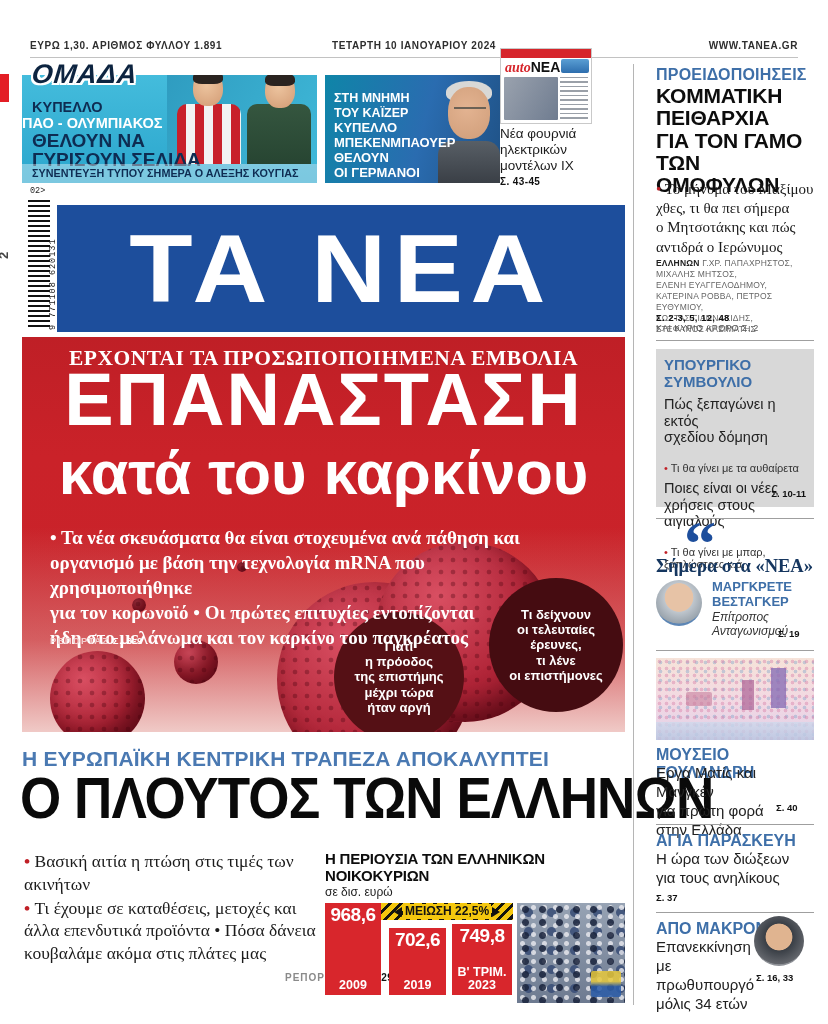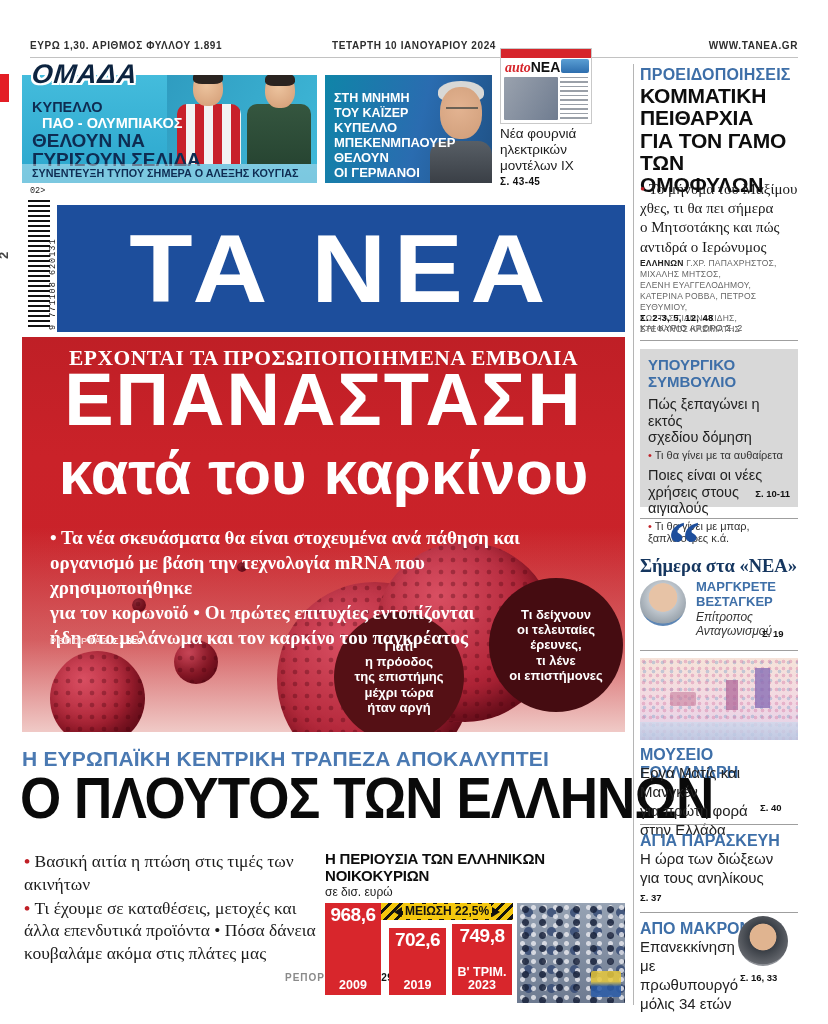--- a/index.html
+++ b/index.html
@@ -24,27 +24,27 @@
       text-shadow:-2px 0 #fff,2px 0 #fff,0 -2px #fff,0 2px #fff,-2px -2px #fff,2px 2px #fff,-2px 2px #fff,2px -2px #fff;}
   .omada-photo{right:0;top:0;width:150px;height:89px;overflow:hidden;background:linear-gradient(120deg,#2f9cc0,#3fb8d8);}
   .player{position:absolute;bottom:0;width:64px;height:60px;border-radius:10px 10px 0 0;}
   .p1{left:10px;background:repeating-linear-gradient(90deg,#c8202a 0 9px,#f2f2f2 9px 18px);}
   .p2{right:6px;background:linear-gradient(#35563f,#274532);}
   .head{position:absolute;bottom:58px;width:30px;height:34px;border-radius:46%;background:radial-gradient(circle at 45% 40%,#ecc39e,#d29b74);}
   .h1{left:26px;}
   .h2{right:22px;bottom:56px;}
   .head::before{content:"";position:absolute;left:0;top:-2px;width:100%;height:14px;border-radius:50% 50% 30% 30%;background:#2a2320;}
   .omada-kicker{left:10px;top:24px;font-size:14.5px;font-weight:800;color:#0e2c52;}
-  .omada-sub{left:20px;top:40px;font-size:14.5px;font-weight:700;color:#fff;text-align:right;}
+  .omada-sub{left:0;top:40px;font-size:14.5px;font-weight:700;color:#fff;text-align:right;}
   .omada-title{left:10px;top:56px;font-size:19px;font-weight:800;line-height:1.02;color:#0e2c52;}
   .omada-footer{left:0;bottom:0;width:338px;height:19px;background:rgba(255,255,255,.38);
       font-size:10.8px;font-weight:800;color:#0e2c52;line-height:19px;padding-left:10px;box-sizing:border-box;}
 
   .beck-box{left:325px;top:75px;width:167px;height:108px;overflow:hidden;
-      background:linear-gradient(105deg,#0f85a8 0%,#2a6cb0 55%,#1f5185 100%);}
+      background:linear-gradient(105deg,#0f85a8 0%,#2a6cb0 55%,#1f5185 100%);padding-left:8px;}
   .beck-intro{left:9px;top:16px;font-size:12.5px;font-weight:600;color:#fff;line-height:1.2;}
   .beck-title{left:9px;top:46px;font-size:13px;font-weight:800;color:#fff;line-height:1.15;}
   .beck-photo{right:0;top:0;width:64px;height:108px;}
   .beck-suit{position:absolute;bottom:0;left:2px;width:62px;height:42px;border-radius:14px 14px 0 0;background:linear-gradient(#585f66,#3a3f46);}
   .beck-head{position:absolute;left:12px;top:12px;width:42px;height:52px;border-radius:46%;background:radial-gradient(circle at 45% 42%,#e3b391,#cf9d79);}
   .beck-hair{position:absolute;left:10px;top:6px;width:46px;height:22px;border-radius:50% 50% 40% 40%;background:#d8d8d6;}
   .beck-glasses{position:absolute;left:18px;top:32px;width:32px;height:6px;border-top:2px solid #6b6155;}
 
   .autonea{left:500px;top:48px;width:92px;height:76px;background:#fff;border:1px solid #c9c9c9;box-sizing:border-box;overflow:hidden;}
   .an-strip{position:absolute;left:0;top:0;width:100%;height:9px;background:#d6252b;}
@@ -129,37 +129,37 @@
       background-image:radial-gradient(circle,rgba(25,35,60,.85) 3px,transparent 4px),
                        radial-gradient(circle,rgba(235,235,240,.8) 2px,transparent 3px),
                        radial-gradient(circle,rgba(60,80,120,.9) 4px,transparent 5px),
                        linear-gradient(#97a3b4 0%,#6d7a90 100%);
       background-size:17px 13px,11px 9px,23px 19px,100% 100%;}
   .flagpatch{position:absolute;right:4px;bottom:6px;width:30px;height:26px;
       background:linear-gradient(#e8c93c 40%,#2b5ca8 60%);opacity:.85;border-radius:2px;}
 
   
   .vdivider{left:633px;top:64px;width:1px;height:941px;background:#b5b5b5;}
-  .sb{left:640px;top:0;width:160px;height:1024px;}
+  .sb{left:656px;top:0;width:160px;height:1024px;}
   .sb .abs{position:absolute;}
   .sb-kicker{font-size:16px;font-weight:800;color:#3e6fa8;letter-spacing:.2px;}
   .sb-hr{width:158px;height:1px;background:#9f9f9f;}
   .k1{left:0;top:66px;}
   .head1{left:0;top:85px;font-size:21px;font-weight:800;color:#0d0d0d;line-height:1.06;letter-spacing:-.2px;}
   .sum1{left:0;top:180px;font-family:"Liberation Serif",serif;font-size:15px;color:#1a1a1a;line-height:1.28;}
   .sum1::before{content:"• ";color:#c01f26;}
   .byline{left:0;top:258px;font-size:8.5px;color:#666;line-height:1.3;letter-spacing:.2px;}
   .byline b{color:#222;font-weight:800;}
   .pages1{left:0;top:312px;font-size:9.5px;font-weight:800;color:#111;letter-spacing:.4px;}
   .extra1{left:0;top:323px;font-size:9px;color:#555;letter-spacing:.3px;}
   .hr1{left:0;top:340px;}
   .cab{left:0;top:349px;width:158px;height:158px;background:#d8d8d8;box-sizing:border-box;padding:8px;}
   .cab-title{font-size:15px;font-weight:800;color:#3e6fa8;line-height:1.1;}
   .cab-item{font-size:14.5px;color:#222;line-height:1.15;margin-top:6px;}
-  .cab-sub{font-size:11px;color:#333;margin-top:3px;}
+  .cab-sub{font-size:11px;color:#333;margin-top:16px;}
   .cab-sub::before{content:"• ";color:#c01f26;}
   .cab-page{position:absolute;right:8px;bottom:8px;font-size:9.5px;font-weight:800;color:#111;}
   .hr2{left:0;top:518px;}
   .quote-icon{left:28px;top:512px;font-family:"Liberation Serif",serif;font-size:64px;font-weight:900;
       color:#1d4e9c;line-height:1;height:34px;overflow:hidden;}
   .today-head{left:0;top:556px;font-family:"Liberation Serif",serif;font-size:18.5px;font-weight:800;color:#15365f;}
   .avatar1{left:0;top:580px;width:46px;height:46px;border-radius:50%;overflow:hidden;
       background:radial-gradient(circle at 50% 38%,#e7c3a6 38%,#bfc6cd 40%,#9aa4ad 70%,#5d86b5 72%);}
   .today-name{left:56px;top:580px;font-size:13px;font-weight:800;color:#3e6fa8;line-height:1.15;}
   .today-role{left:56px;top:611px;font-style:italic;font-size:12px;color:#333;line-height:1.15;}

